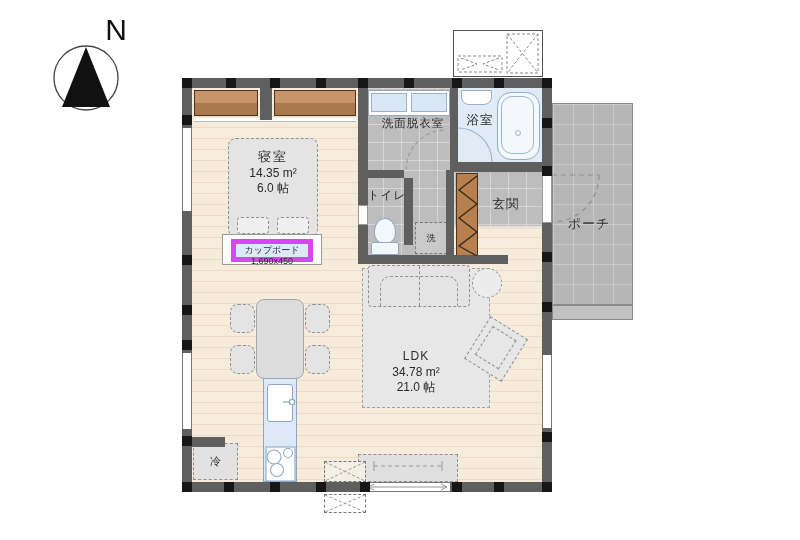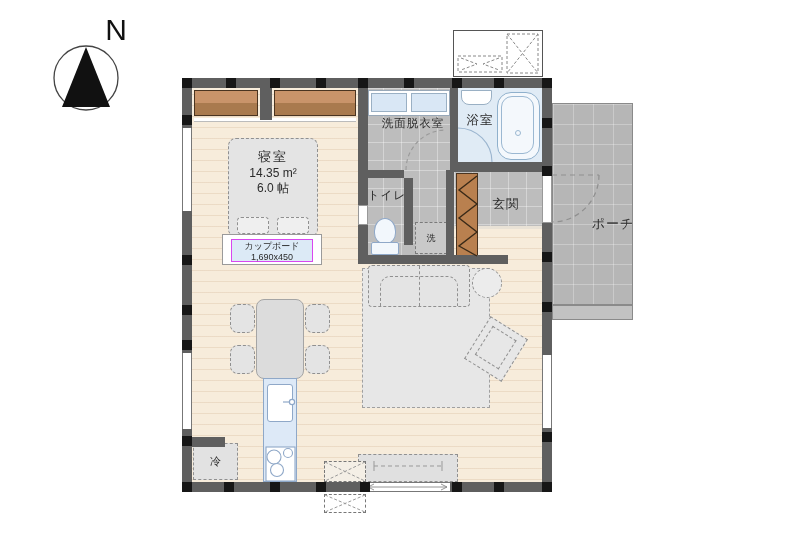--- a/index.html
+++ b/index.html
@@ -55,21 +55,21 @@
   <div class="abs closetboard" style="left:194px;top:90px;width:64px;height:26px;"></div>
   <div class="abs closetboard" style="left:274px;top:90px;width:82px;height:26px;"></div>
   <div class="abs" style="left:194px;top:118px;width:162px;height:4px;background:#fff;border-bottom:1px solid #bbb;"></div>
   <div class="abs wall" style="left:260px;top:88px;width:12px;height:32px;"></div>
 
   <div class="abs dashedbox" style="left:228px;top:138px;width:90px;height:99px;border-radius:8px;"></div>
   <div class="abs dashedbox" style="left:237px;top:217px;width:32px;height:17px;border-radius:4px;background:#efefef;"></div>
   <div class="abs dashedbox" style="left:277px;top:217px;width:32px;height:17px;border-radius:4px;background:#efefef;"></div>
 
   <div class="abs" style="left:222px;top:234px;width:100px;height:31px;background:#fff;border:1px solid #9a9a9a;"></div>
-  <div class="abs lbl" style="left:231px;top:239px;width:82px;height:23px;background:#dceaf6;border:1px solid #d946ef;font-size:9px;line-height:1.2;padding-top:1px;">
+  <div class="abs lbl" style="left:231px;top:239px;width:82px;height:23px;background:#dceaf6;border:5px solid #d946ef;font-size:9px;line-height:1.2;padding-top:1px;">
       <div>カップボード</div>
       <div>1,690x450</div>
   </div>
 
   <div class="abs" style="left:256px;top:299px;width:48px;height:80px;background:#dcdcdc;border:1px solid #a5a5a5;border-radius:8px;"></div>
   <div class="abs dashedbox" style="left:230px;top:304px;width:25px;height:29px;border-radius:8px;"></div>
   <div class="abs dashedbox" style="left:230px;top:345px;width:25px;height:29px;border-radius:8px;"></div>
   <div class="abs dashedbox" style="left:305px;top:304px;width:25px;height:29px;border-radius:8px;"></div>
   <div class="abs dashedbox" style="left:305px;top:345px;width:25px;height:29px;border-radius:8px;"></div>
 
@@ -139,21 +139,26 @@
 
   <div class="abs lbl" style="left:223px;top:149px;width:100px;font-size:12px;">
     <div style="font-size:13px;letter-spacing:2px;">寝室</div>
     <div>14.35 m²</div>
     <div>6.0 帖</div>
   </div>
   <div class="abs lbl" style="left:368px;top:116px;width:90px;font-size:11.5px;letter-spacing:1px;">洗面脱衣室</div>
   <div class="abs lbl" style="left:460px;top:112px;width:40px;font-size:12.5px;letter-spacing:1px;">浴室</div>
   <div class="abs lbl" style="left:363px;top:188px;width:48px;font-size:11.5px;letter-spacing:1px;">トイレ</div>
   <div class="abs lbl" style="left:485px;top:196px;width:42px;font-size:12.5px;letter-spacing:1px;">玄関</div>
-  <div class="abs lbl" style="left:586px;top:216px;width:54px;font-size:13px;letter-spacing:1px;">ポーチ</div>
+  <div class="abs lbl" style="left:562px;top:216px;width:54px;font-size:13px;letter-spacing:1px;">ポーチ</div>
+  <div class="abs lbl" style="left:366px;top:349px;width:100px;font-size:12px;">
+    <div style="letter-spacing:1px;">LDK</div>
+    <div>34.78 m²</div>
+    <div>21.0 帖</div>
+  </div>
 
   <svg class="abs" style="left:0;top:0;pointer-events:none;" width="800" height="540" viewBox="0 0 800 540">
 
     <g stroke="#8f8f8f" stroke-width="1.2" fill="none" stroke-dasharray="5,4">
       <line x1="552" y1="175" x2="599" y2="175"></line>
       <path d="M599,175 A47,47 0 0 1 552,222"></path>
     </g>
 
     <path d="M406,170 A40,40 0 0 1 446,130" stroke="#9a9a9a" stroke-width="1.1" fill="none" stroke-dasharray="4,3"></path>
 

